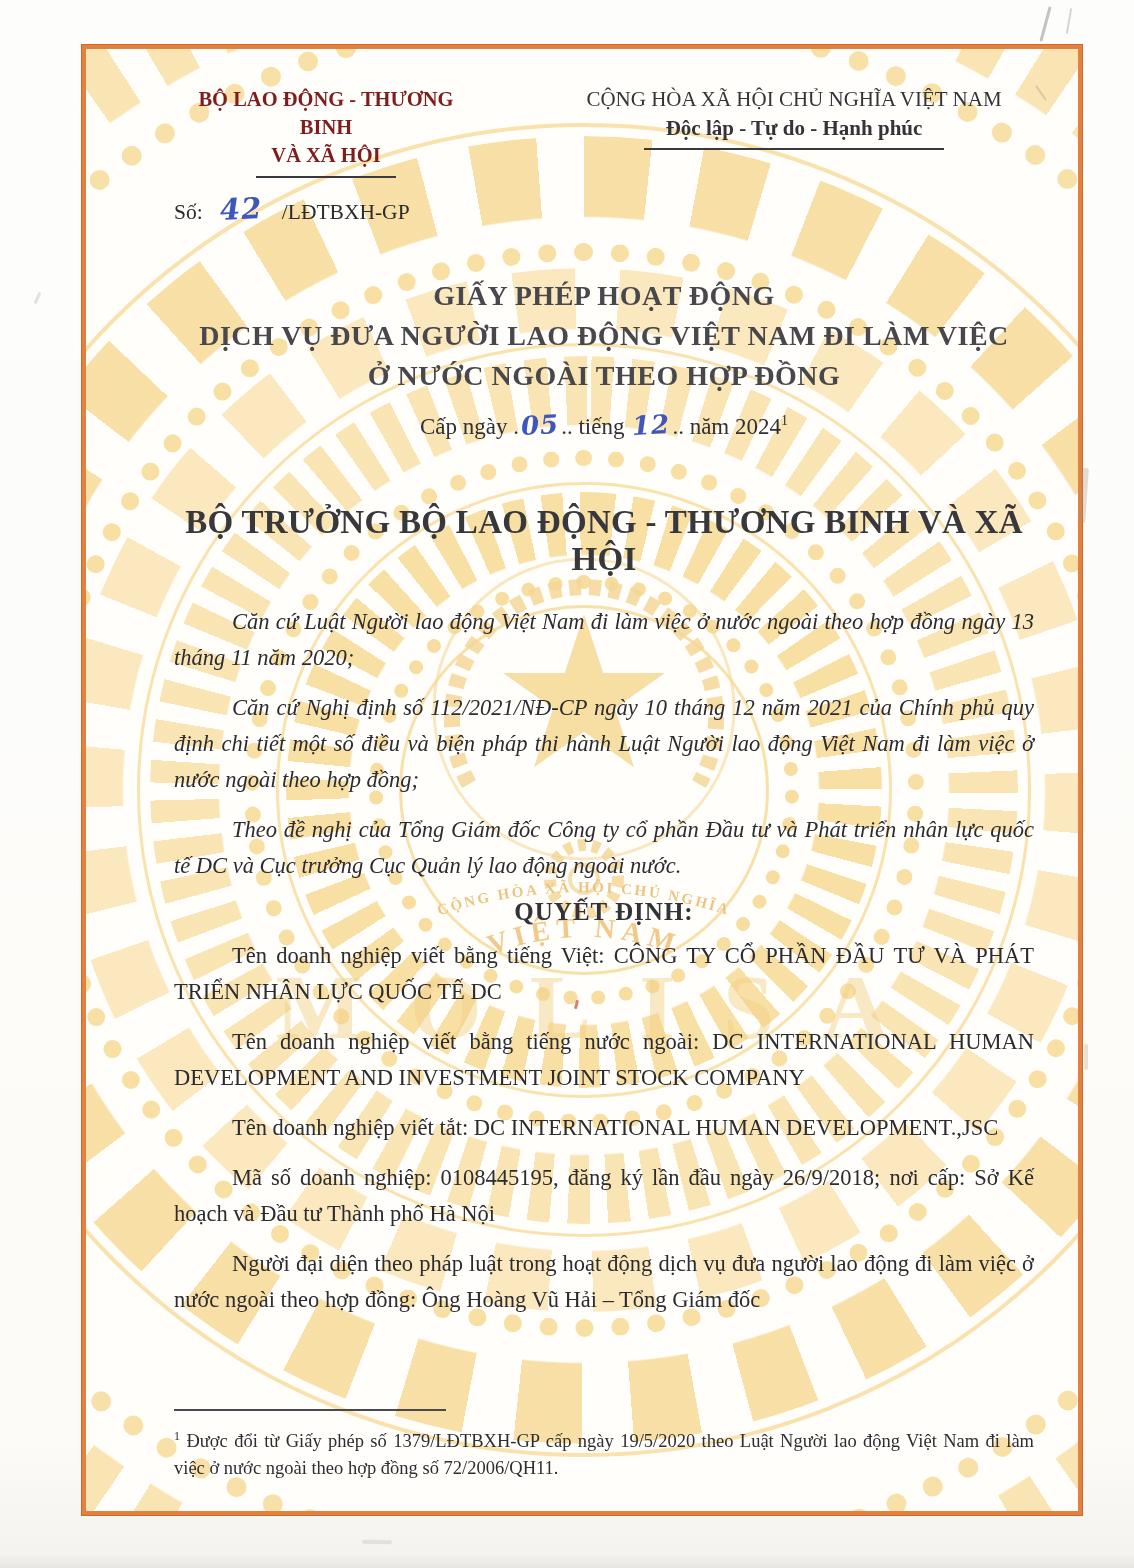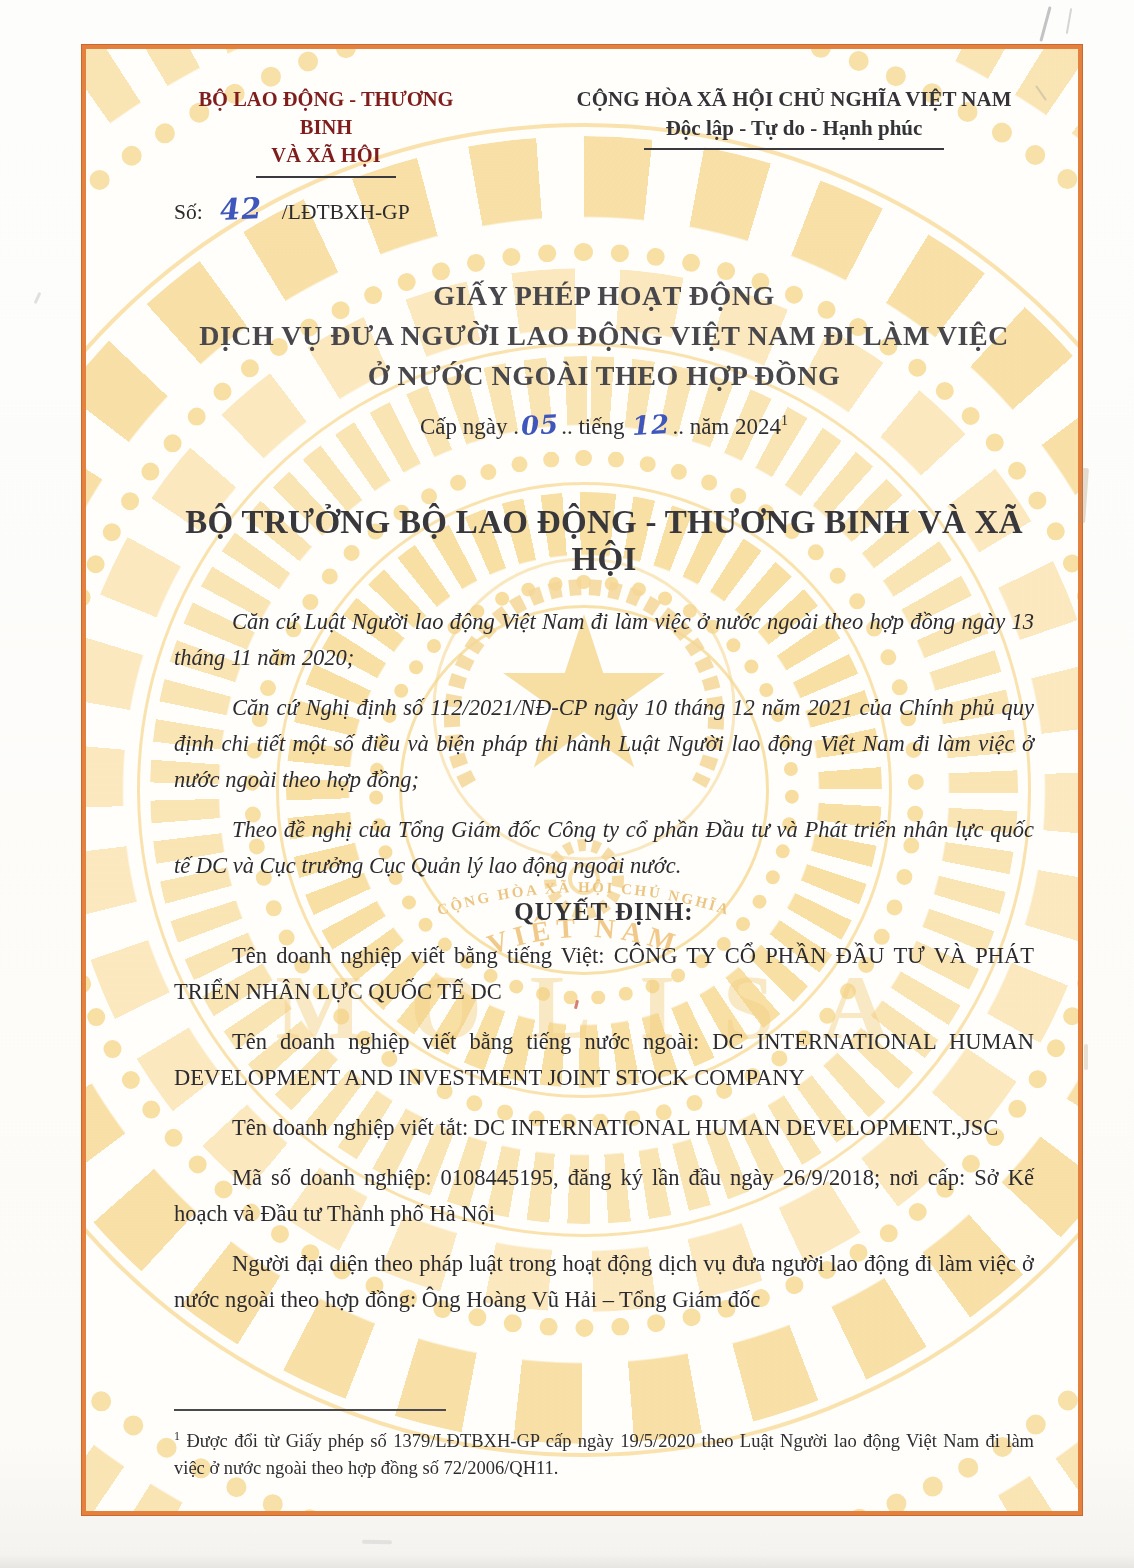--- a/index.html
+++ b/index.html
@@ -21,21 +21,21 @@
   .ghost-word{
     position:absolute;left:0;right:0;top:905px;text-align:center;
     font-weight:700;font-size:92px;letter-spacing:48px;text-indent:48px;
     color:rgba(240,203,126,.48);
   }
   
   .content{position:absolute;inset:0;padding:36px 44px 0 88px;box-sizing:border-box;}
   .hdr{display:flex;align-items:flex-start;}
   .hdr-left{width:304px;text-align:center;font-weight:700;font-size:20.5px;line-height:28px;color:#7f1d1d;}
   .hdr-right{width:480px;margin-left:auto;text-align:center;color:#333338;}
-  .hdr-right .l1{font-weight:700;font-size:21px;line-height:28px;white-space:nowrap;}
+  .hdr-right .l1{font-weight:400;font-size:21px;line-height:28px;white-space:nowrap;}
   .hdr-right .l2{font-weight:700;font-size:21px;line-height:30px;}
   .u-left{width:140px;height:2px;background:#3a3a3e;margin:7px auto 0;}
   .u-right{width:300px;height:2px;background:#3a3a3e;margin:5px auto 0;}
   .no-line{margin-top:14px;font-size:21.5px;}
   .hand{
     font-family:"DejaVu Serif",serif;font-style:italic;font-weight:700;
     color:#3f57bd;display:inline-block;transform:rotate(-3deg);letter-spacing:1px;
   }
   .hand.num{font-size:29px;margin:0 14px 0 12px;}
   .title{margin-top:50px;text-align:center;font-weight:700;color:#47474c;

